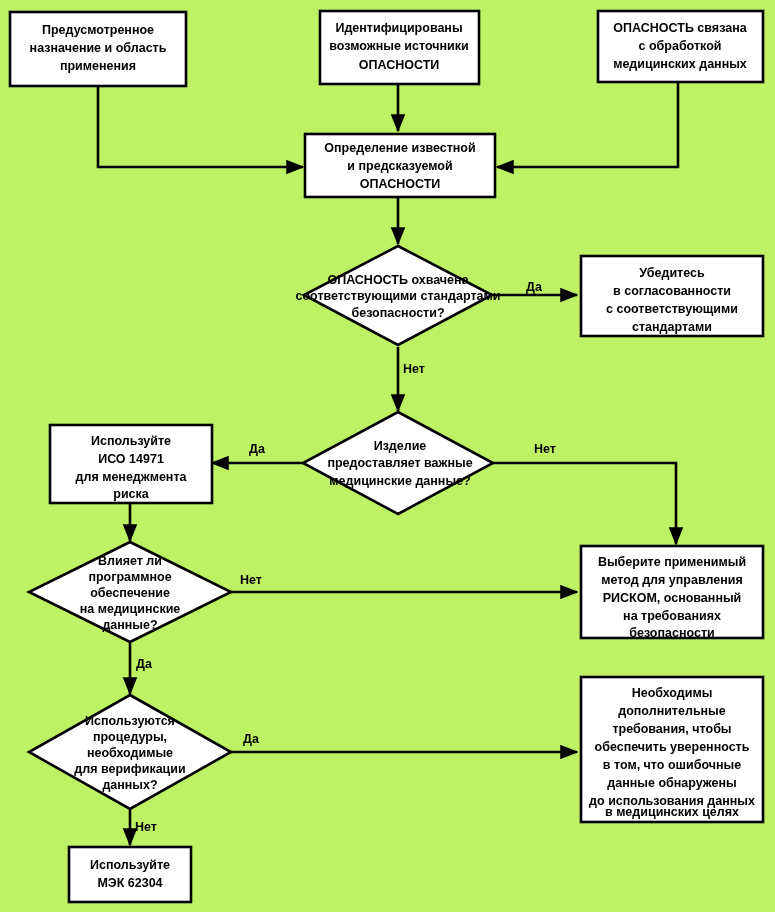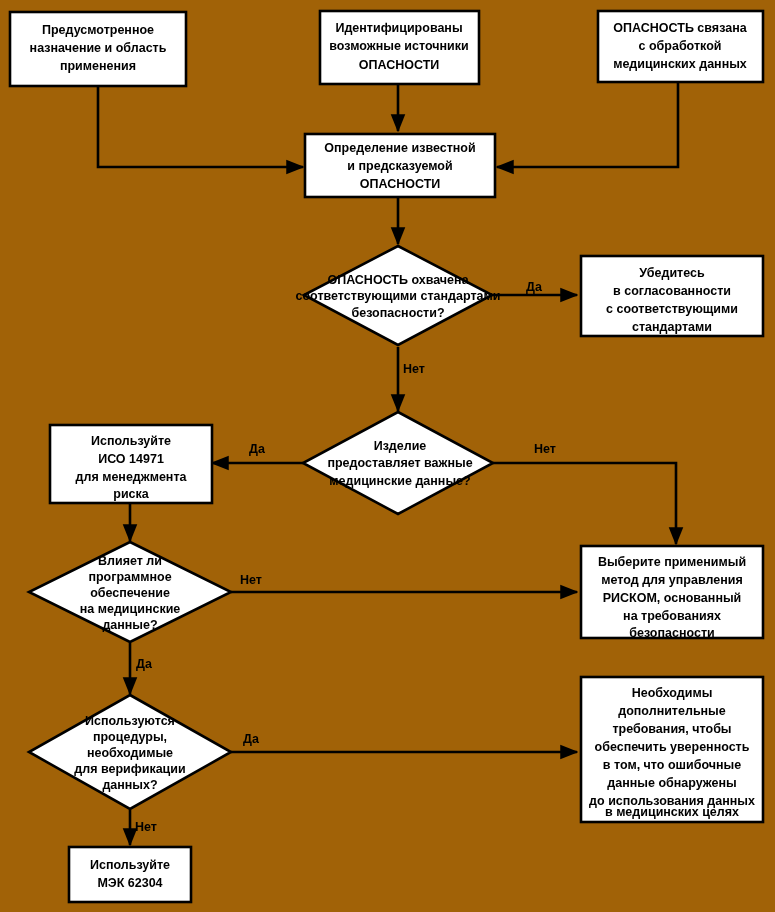--- a/index.html
+++ b/index.html
@@ -4,21 +4,21 @@
 <style>
   html, body {
     margin: 0;
     padding: 0;
     background: #ffffff;
   }
   #page {
     position: relative;
     width: 775px;
     height: 912px;
-    background: #a16207;
+    background: #bef264;
     font-family: "Liberation Sans", sans-serif;
   }
   svg#flow {
     position: absolute;
     top: 0;
     left: 0;
     width: 775px;
     height: 912px;
     display: block;
   }

